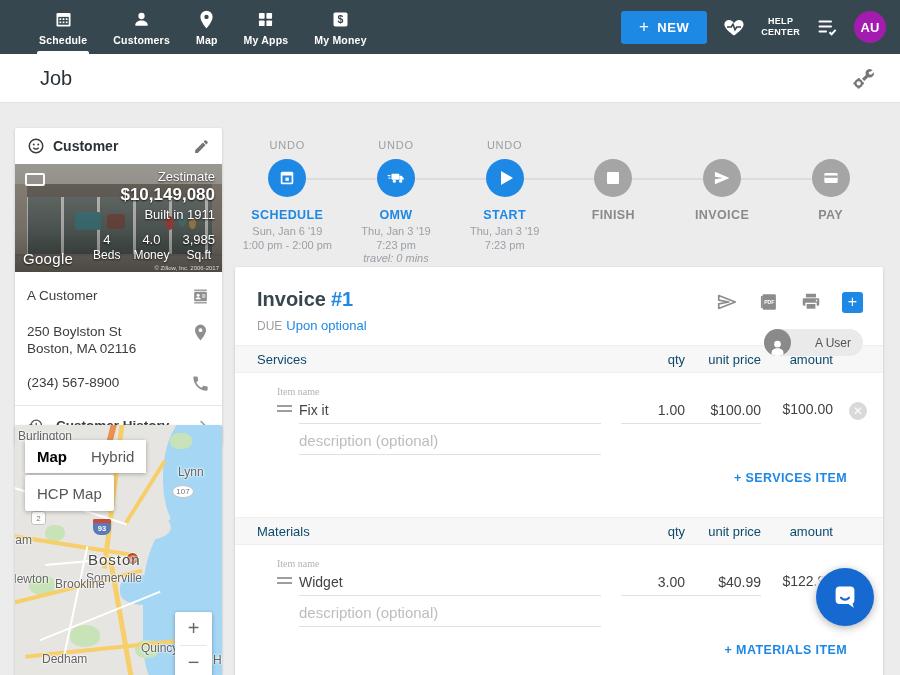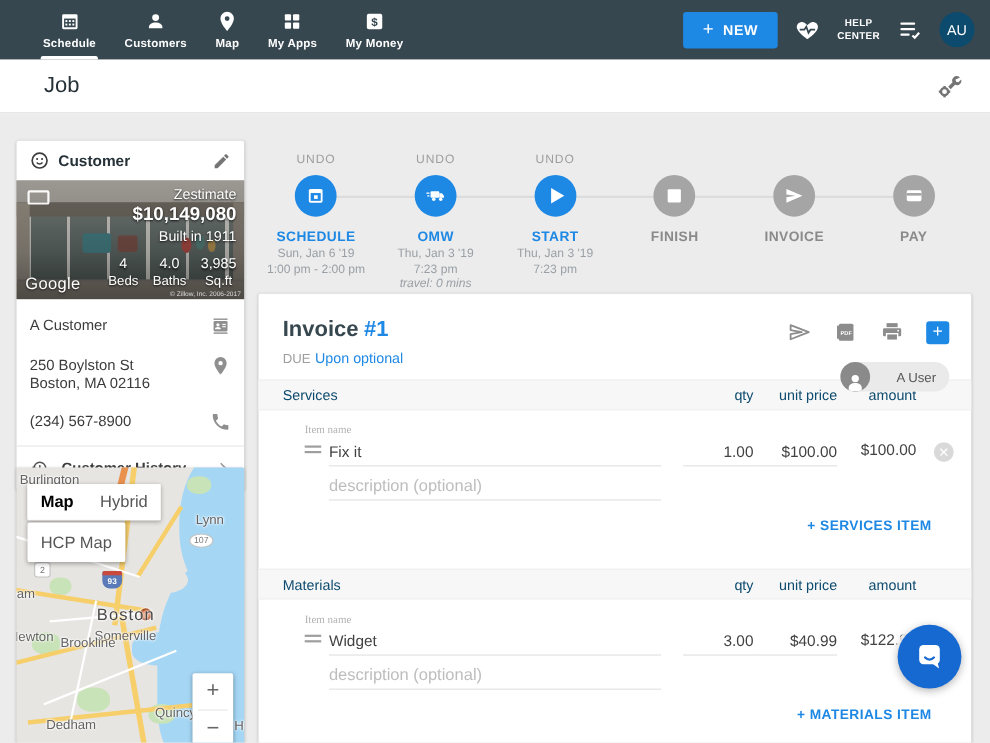--- a/index.html
+++ b/index.html
@@ -10,21 +10,21 @@
   .nav { position:absolute; left:0; top:0; width:900px; height:54px; background:#37474f; display:flex; align-items:stretch; z-index:50; }
   .nav-items { display:flex; margin-left:26px; }
   .nav-item { display:flex; flex-direction:column; align-items:center; justify-content:center; padding:0 13px; position:relative; cursor:pointer; }
   .nav-item svg { width:21px; height:21px; display:block; }
   .nav-item .nav-label { color:#fff; font-size:10.5px; font-weight:bold; margin-top:4px; letter-spacing:.2px; white-space:nowrap; }
   .nav-item.active::after { content:""; position:absolute; bottom:0; left:50%; transform:translateX(-50%); width:52px; height:3px; background:#fff; border-radius:2px 2px 0 0; }
   .nav-right { position:absolute; right:14px; top:0; height:54px; display:flex; align-items:center; gap:15px; }
   .btn-new { background:#1e88e5; color:#fff; border:none; height:33px; padding:0 18px; border-radius:3px; font-size:13px; font-weight:bold; letter-spacing:.5px; display:flex; align-items:center; gap:8px; cursor:pointer; font-family:inherit; }
   .btn-new .plus { font-size:17px; font-weight:normal; }
   .help-center { color:#fff; font-size:9px; font-weight:bold; line-height:11px; text-align:center; letter-spacing:.3px; cursor:pointer; }
-  .avatar { width:32px; height:32px; border-radius:50%; background:#0c4a6e; color:#fff; font-size:13px; font-weight:normal; display:flex; align-items:center; justify-content:center; cursor:pointer; }
+  .avatar { width:32px; height:32px; border-radius:50%; background:#a21caf; color:#fff; font-size:13px; font-weight:bold; display:flex; align-items:center; justify-content:center; cursor:pointer; }
   .nav-ico { width:24px; height:24px; cursor:pointer; }
 
   
   .jobbar { position:absolute; left:0; top:54px; width:900px; height:49px; background:#fff; border-bottom:1px solid #e2e2e2; display:flex; align-items:center; z-index:40; }
   .jobbar .title { font-size:20px; color:#263238; margin-left:40px; }
   .jobbar .settings { position:absolute; right:24px; top:12px; width:26px; height:26px; cursor:pointer; }
 
   
   .card { position:absolute; background:#fff; border-radius:2px; box-shadow:0 1px 3px rgba(0,0,0,.18); }
 
@@ -271,21 +271,21 @@
       <div class="zv">$10,149,080</div>
       <div class="zb">Built in 1911</div>
     </div>
     <div class="zst-stats">
       <div class="col">
           <div class="n">4</div>
           <div class="l">Beds</div>
         </div>
       <div class="col">
           <div class="n">4.0</div>
-          <div class="l">Baths</div>
+          <div class="l">Money</div>
         </div>
       <div class="col">
           <div class="n">3,985</div>
           <div class="l">Sq.ft</div>
         </div>
     </div>
     <div class="gwm">Google</div>
     <div class="zcr">© Zillow, Inc. 2006-2017</div>
   </div>
   <div class="cust-rows">

